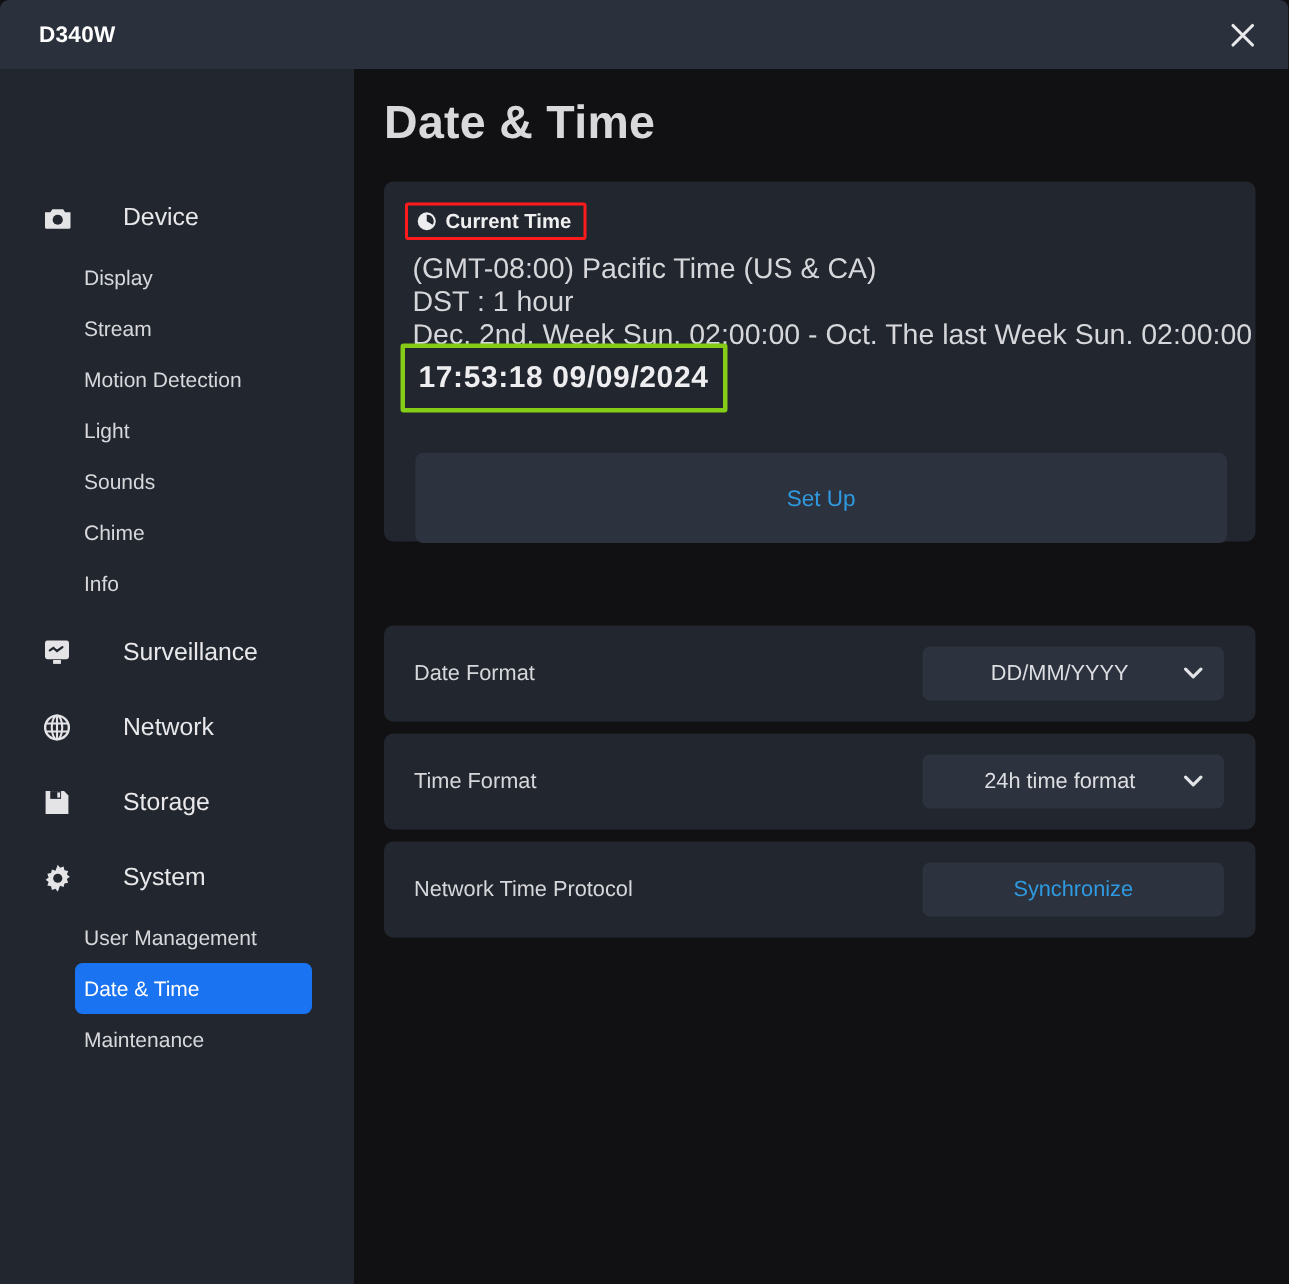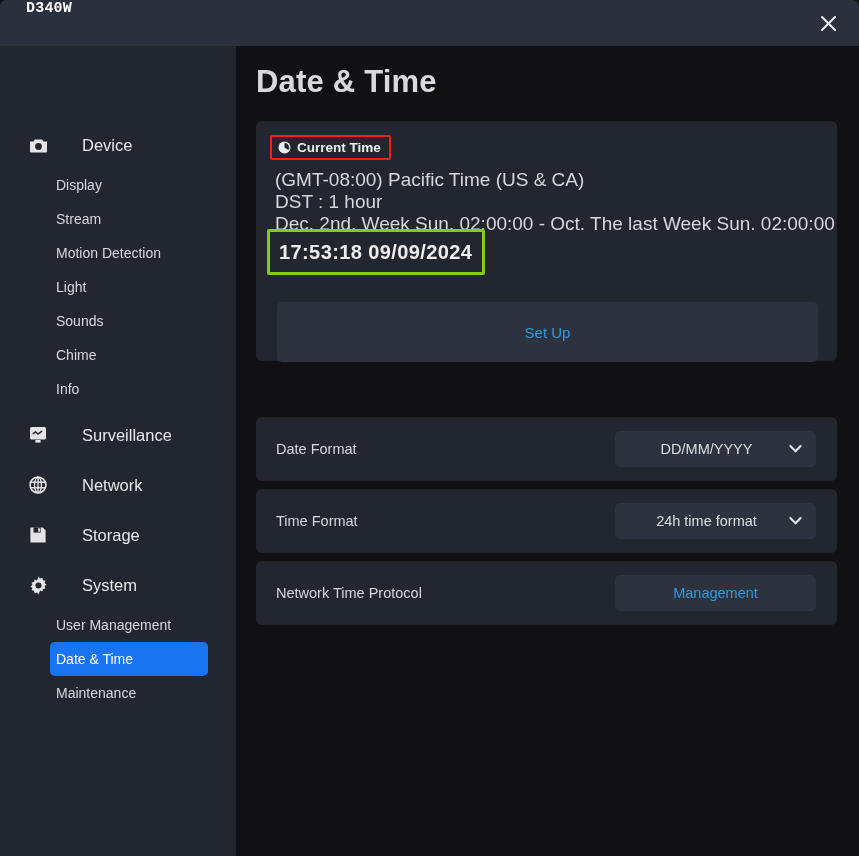--- a/index.html
+++ b/index.html
@@ -22,21 +22,21 @@
   
   #titlebar {
     position: absolute;
     top: 0; left: 0;
     width: 859px;
     height: 46px;
     background: #2b313c;
     border-top-left-radius: 6px;
     border-top-right-radius: 6px;
     display: flex;
-    font-family: Liberation Mono, monospace;
+    align-items: center;
   }
   #titlebar .app-title {
     margin-left: 26px;
     color: #ffffff;
     font-size: 15px;
     font-weight: bold;
     letter-spacing: 0.2px;
   }
   #close-btn {
     position: absolute;
@@ -384,18 +384,18 @@
           <svg width="13" height="9" viewBox="0 0 13 9">
             <path d="M1.4 1.6 L6.5 6.8 L11.6 1.6" stroke="#e2e3e6" stroke-width="2.1" fill="none" stroke-linecap="round" stroke-linejoin="round"></path>
           </svg>
         </span>
       </div>
     </div>
 
     <div class="card row-card" id="card-ntp">
       <span class="row-label">Network Time Protocol</span>
       <div class="row-control">
-        <span class="btn-link-label">Management</span>
+        <span class="btn-link-label">Synchronize</span>
       </div>
     </div>
 
   </div>
 </div>
 
 </body></html>

